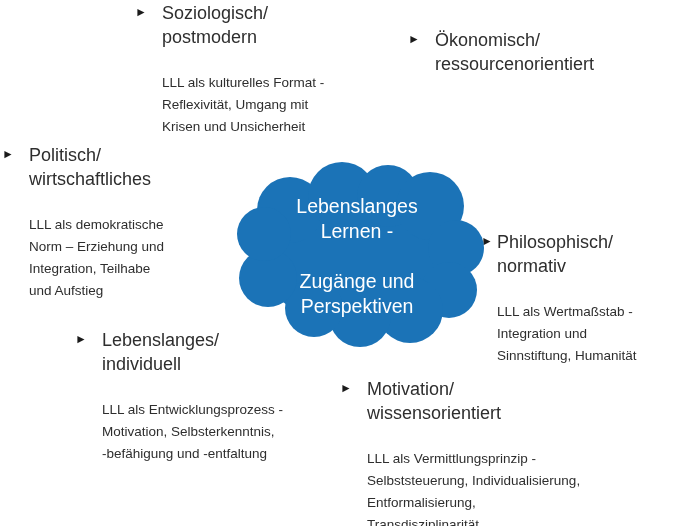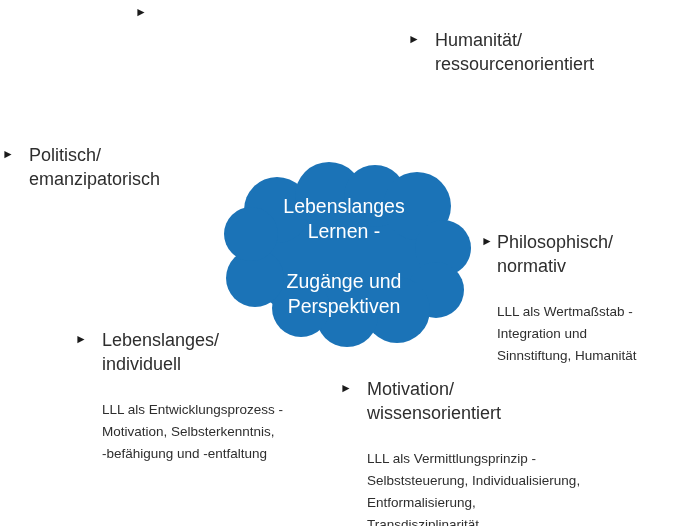--- a/index.html
+++ b/index.html
@@ -50,21 +50,21 @@
   .p-soziologisch  { left: 135px; top: 1px;   width: 250px; }
   .p-oekonomisch   { left: 408px; top: 28px;  width: 270px; }
   .p-politisch     { left: 2px;   top: 143px; width: 210px; }
   .p-philosophisch { left: 481px; top: 230px; width: 200px; }
   .p-philosophisch .ptext { margin-left: 16px; }
   .p-psychologisch { left: 75px;  top: 328px; width: 260px; }
   .p-didaktisch    { left: 340px; top: 377px; width: 290px; }
 
   .cloud {
     position: absolute;
-    left: 215px;
+    left: 228px;
     top: 158px;
     width: 258px;
     height: 196px;
   }
   .cloud svg {
     position: absolute;
     inset: 0;
   }
   .cloud-label {
     position: absolute;
@@ -78,35 +78,46 @@
     white-space: pre-line;
   }
 </style>
 </head>
 <body style="color: rgb(46, 46, 46);">
 
 <div class="diagram">
 
   <div class="perspective p-soziologisch">
     <span class="bullet">►</span>
+    <div class="ptext">
+      <div class="pheading">Soziologisch/
+postmodern</div>
+      <div class="pdesc">LLL als kulturelles Format -
+Reflexivität, Umgang mit
+Krisen und Unsicherheit</div>
+    </div>
   </div>
 
   <div class="perspective p-oekonomisch">
     <span class="bullet">►</span>
     <div class="ptext">
-      <div class="pheading">Humanität/
+      <div class="pheading">Ökonomisch/
 ressourcenorientiert</div>
     </div>
   </div>
 
   <div class="perspective p-politisch">
     <span class="bullet">►</span>
     <div class="ptext">
       <div class="pheading">Politisch/
-emanzipatorisch</div>
+wirtschaftliches</div>
+      <div class="pdesc">LLL als demokratische
+Norm – Erziehung und
+Integration, Teilhabe
+und Aufstieg</div>
     </div>
   </div>
 
   <div class="perspective p-philosophisch">
     <span class="bullet">►</span>
     <div class="ptext">
       <div class="pheading">Philosophisch/
 normativ</div>
       <div class="pdesc">LLL als Wertmaßstab -
 Integration und

